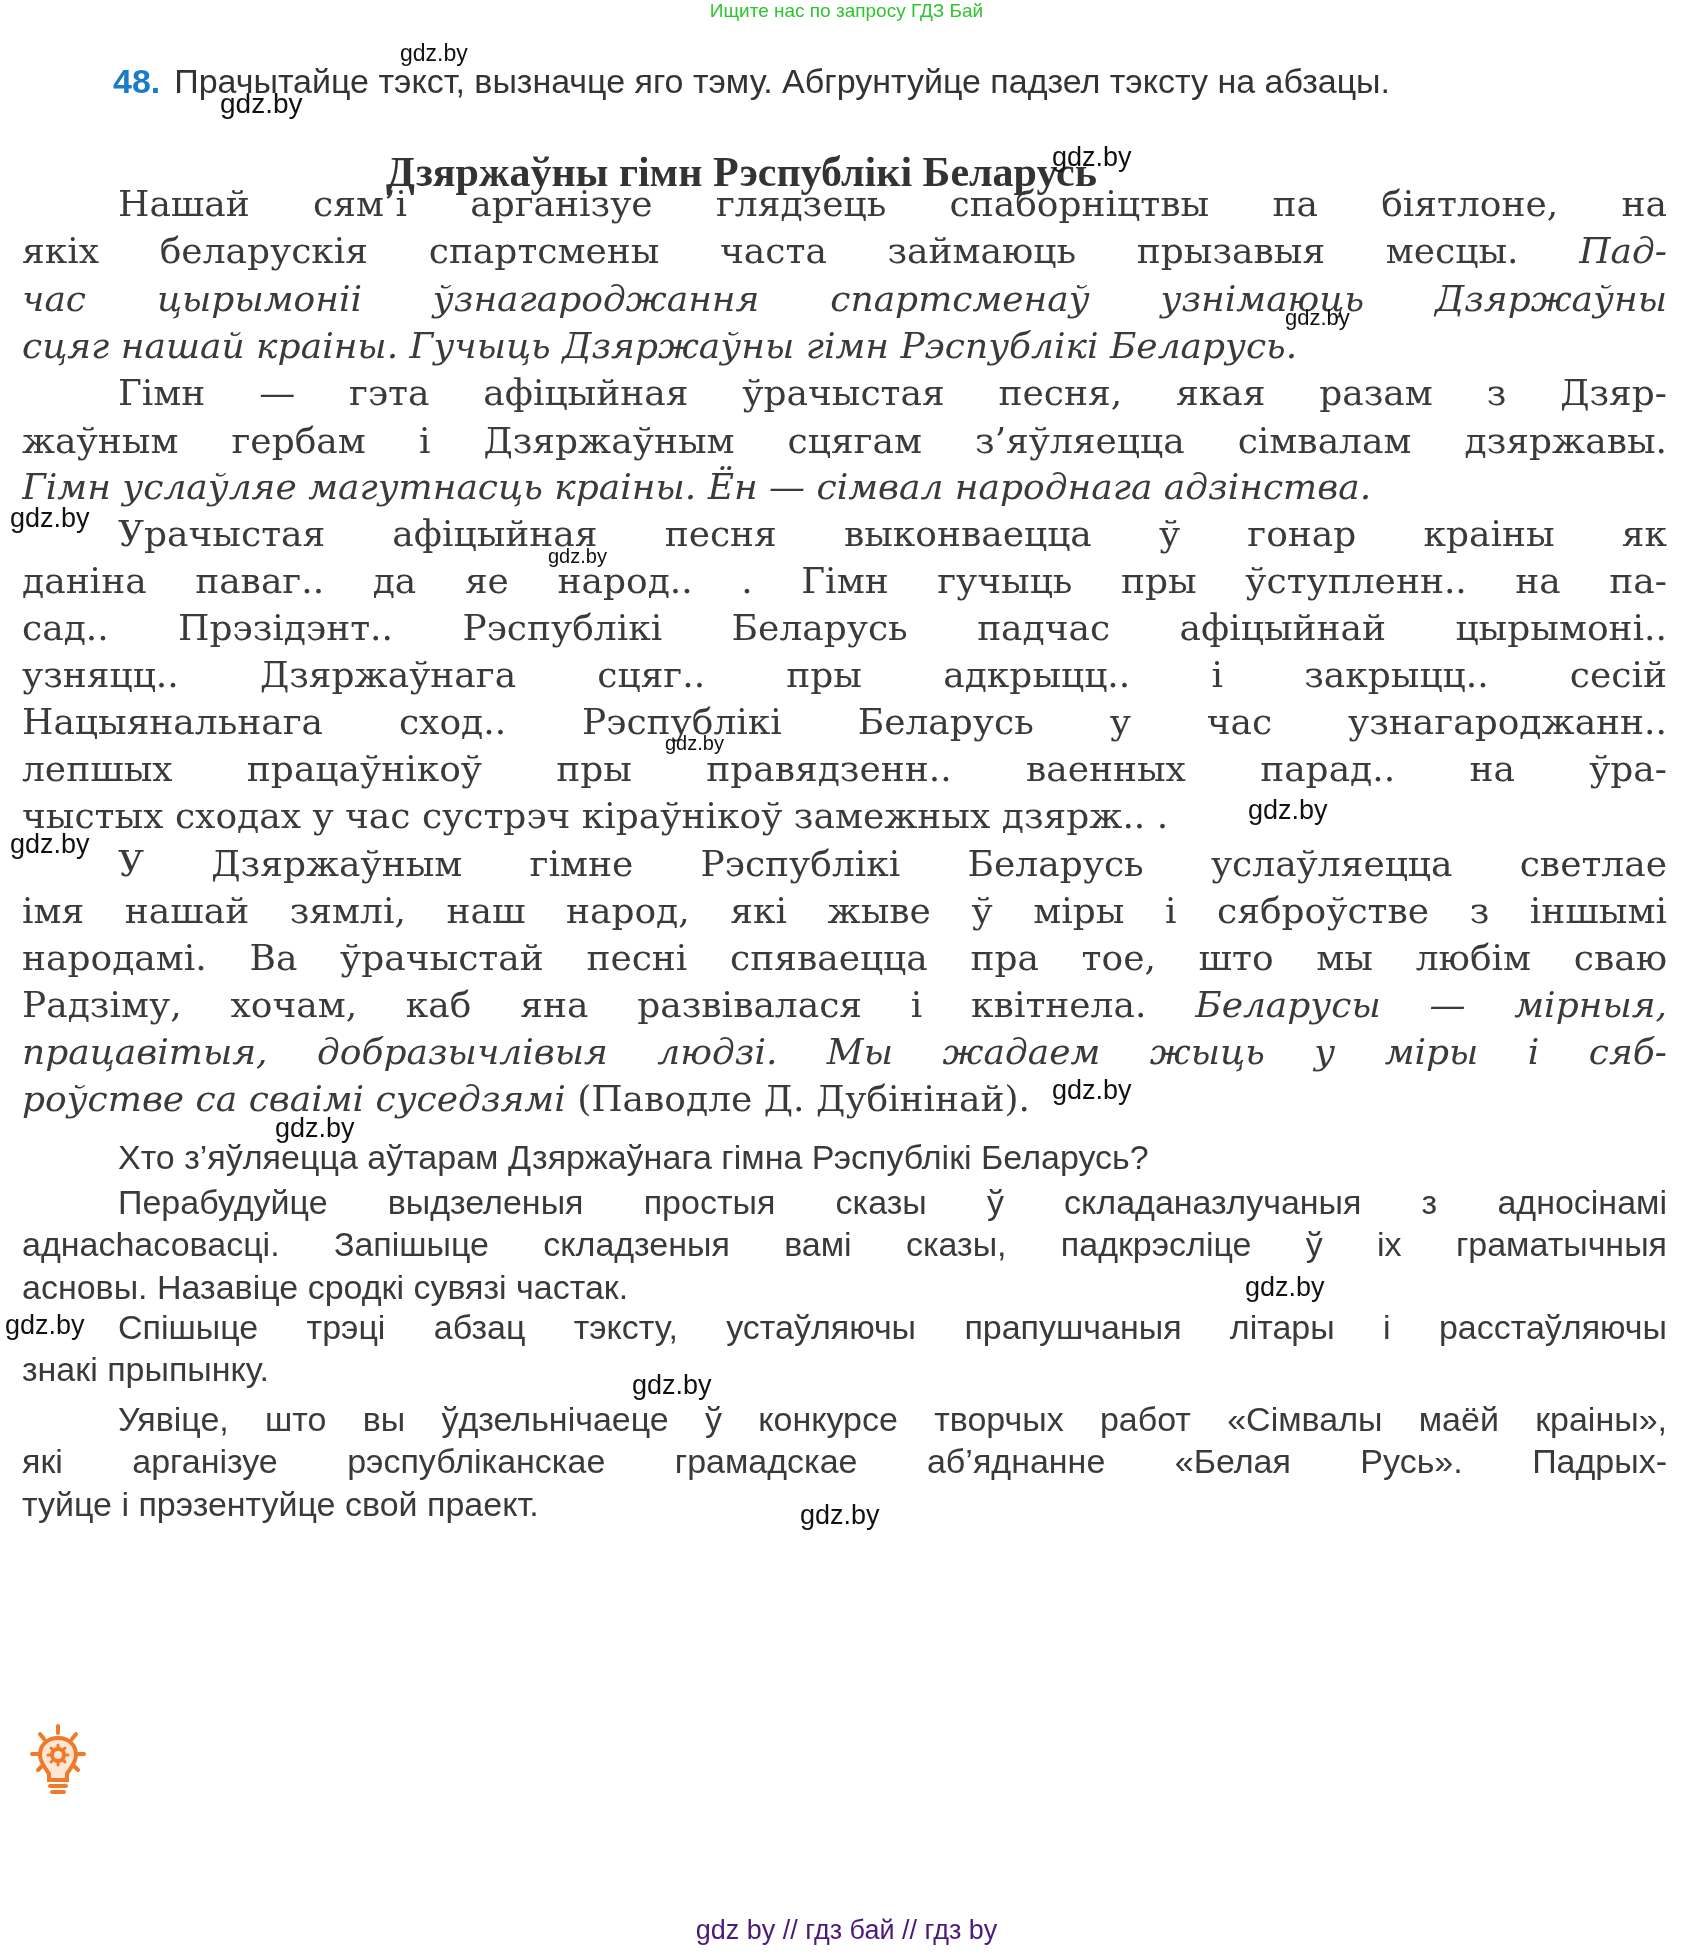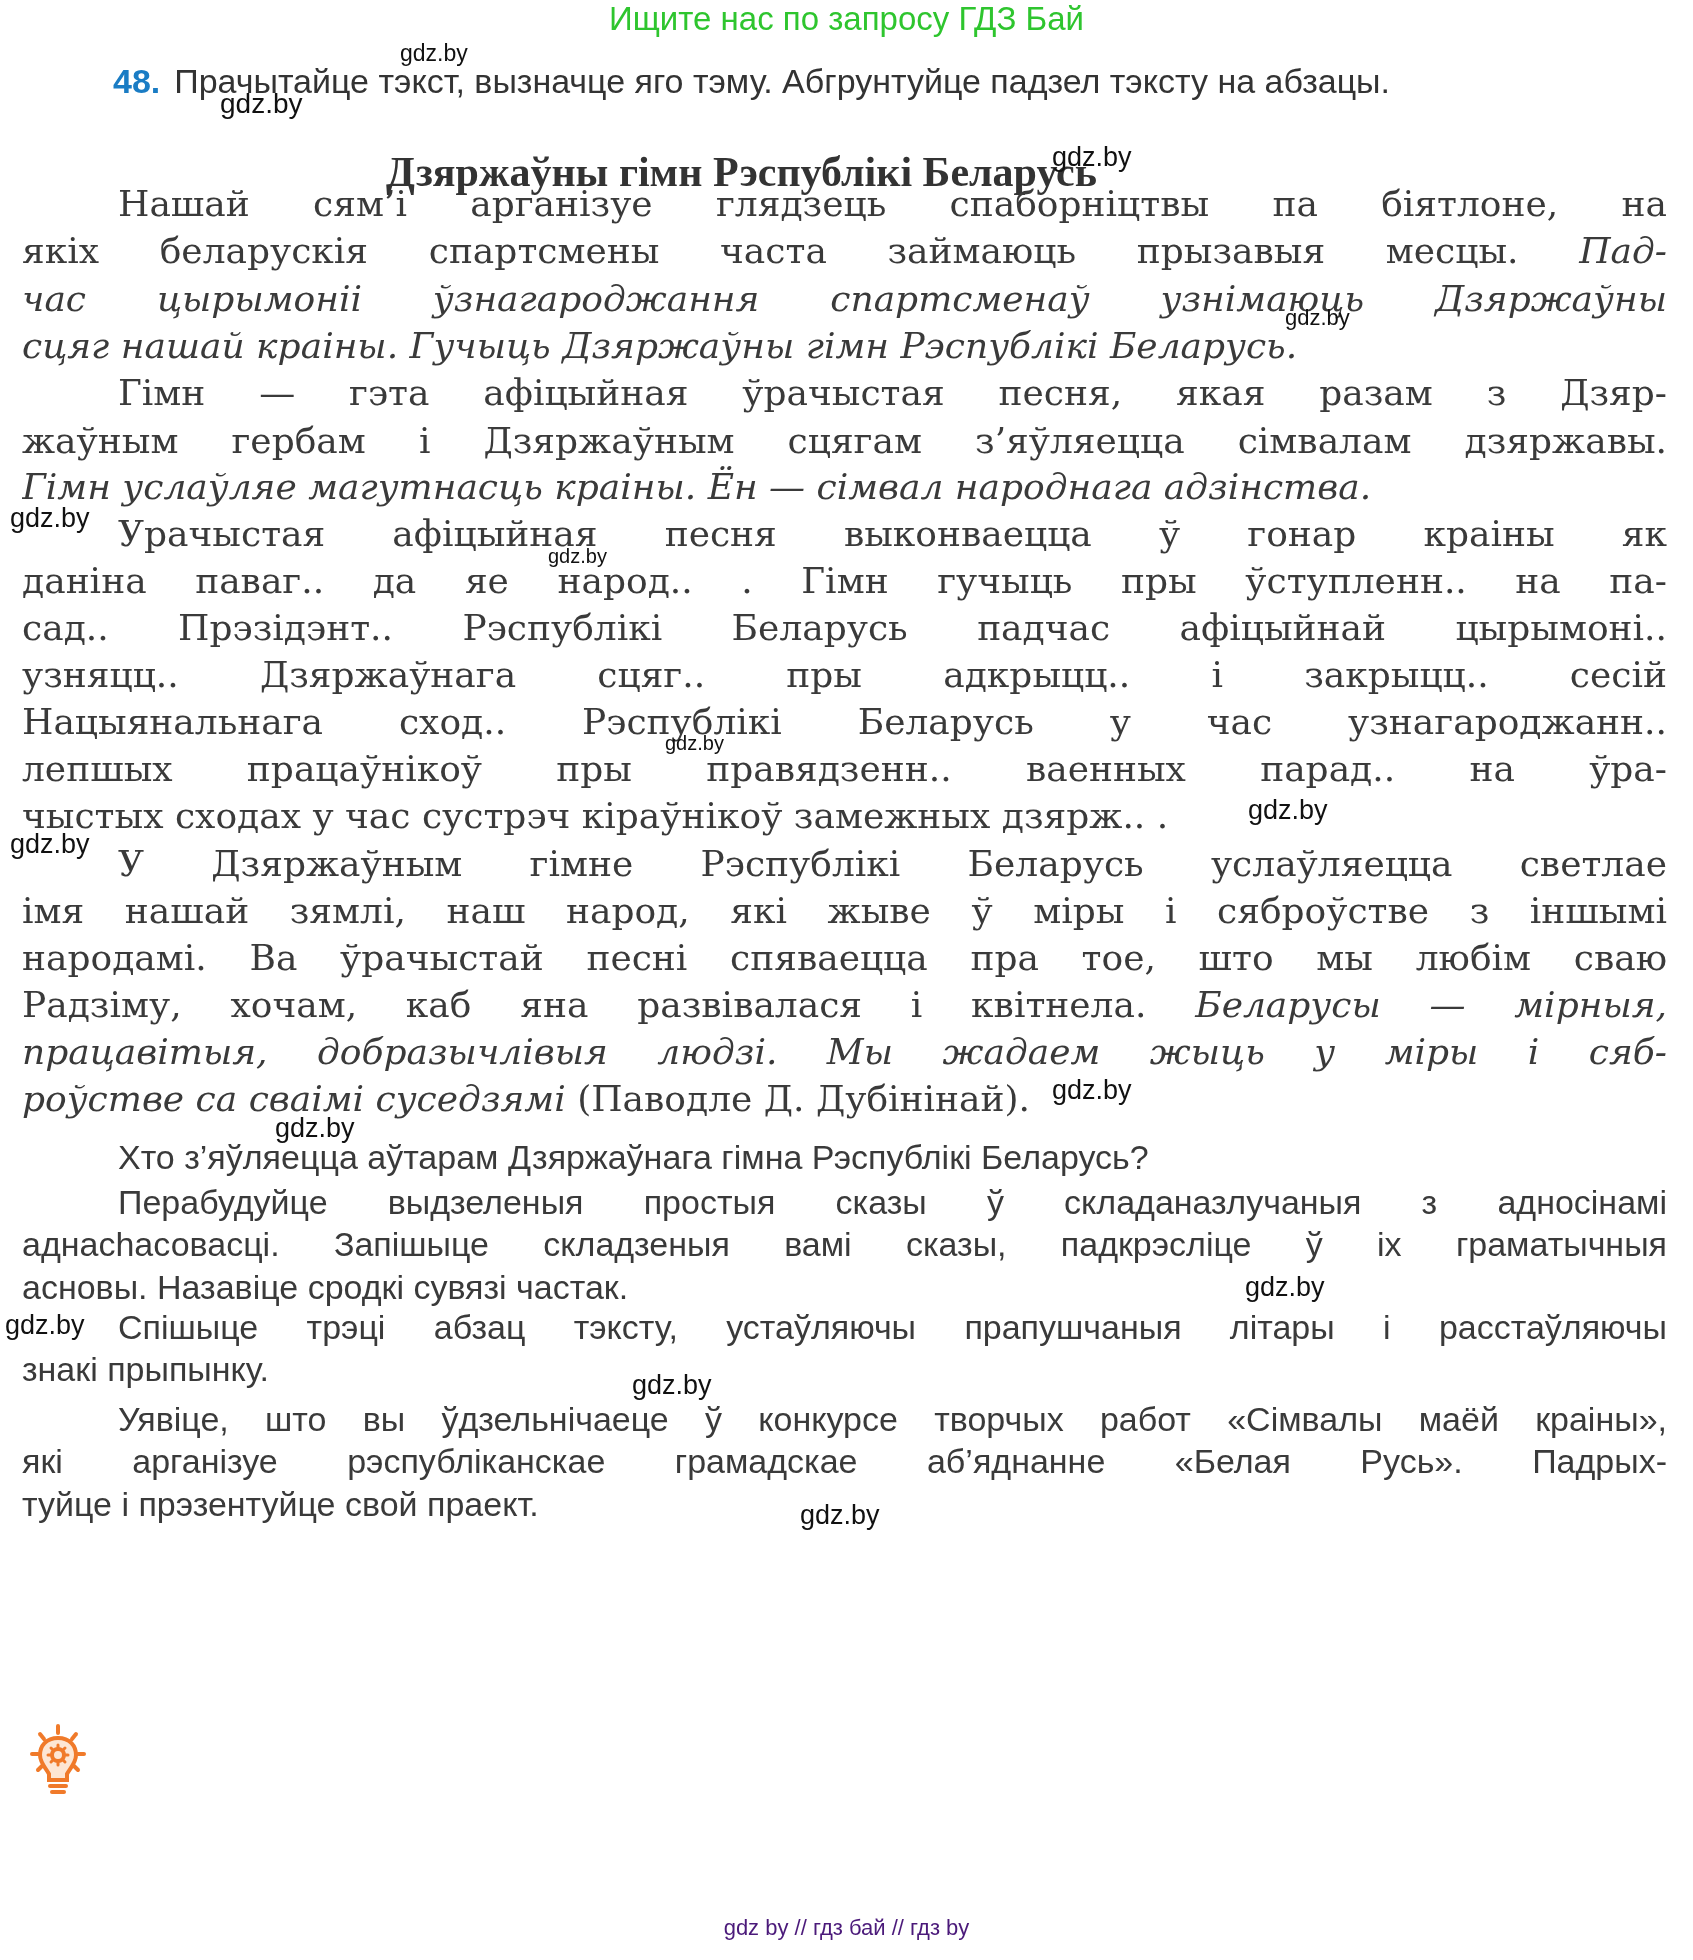--- a/index.html
+++ b/index.html
@@ -1,31 +1,31 @@
 <!DOCTYPE html>
 <html><head>
   <meta charset="utf-8">
   <style>
     html, body { margin: 0; padding: 0; background: #ffffff; }
     body { width: 1693px; height: 1960px; position: relative; overflow: hidden; color: #3a3a3a; }
     .abs { position: absolute; white-space: nowrap; }
-    .top-banner { left: 0; width: 1693px; top: 0; text-align: center; font-family: "Liberation Sans", sans-serif; font-size: 33px; color: #2ec52e; }
+    .top-banner { left: 0; width: 1693px; top: 0; text-align: center; font-family: "Liberation Sans", sans-serif; font-size: 19px; color: #2ec52e; }
     .wm { font-family: "Liberation Sans", sans-serif; font-size: 23px; color: #111; }
     .task-line { left: 113px; top: 62px; font-family: "Liberation Sans", sans-serif; font-size: 34px; color: #333; }
     .task-num { color: #1a7cc4; font-weight: bold; margin-right: 14px; }
     .title { left: 0; width: 1483px; top: 148px; text-align: center; font-family: "Liberation Serif", serif; font-weight: bold; font-size: 42px; color: #333; }
     .serif-line { left: 22px; width: 1645px; font-family: "DejaVu Serif", "Liberation Serif", serif; font-size: 36px; color: #3a3a3a; text-align: justify; text-align-last: justify; white-space: nowrap; overflow: hidden; }
     .serif-line.last { text-align-last: left; }
     .serif-line.indent { padding-left: 96px; width: 1549px; }
     .it { font-style: italic; }
     .sans-line { left: 22px; width: 1645px; font-family: "Liberation Sans", sans-serif; font-size: 34px; color: #3a3a3a; text-align: justify; text-align-last: justify; white-space: nowrap; }
     .sans-line.last { text-align-last: left; }
     .sans-line.indent { padding-left: 96px; width: 1549px; }
     .bulb { left: 30px; top: 1724px; width: 56px; height: 92px; }
-    .footer { left: 0; width: 1693px; top: 1915px; text-align: center; font-family: "Liberation Sans", sans-serif; font-size: 22px; color: #4b1a7a; }
+    .footer { left: 0; width: 1693px; top: 1915px; text-align: center; font-family: "Liberation Sans", sans-serif; font-size: 27px; color: #4b1a7a; }
   </style>
 </head>
 <body>
 
 <div class="abs top-banner">Ищите нас по запросу ГДЗ Бай</div>
 
 <div class="abs wm" style="left:400px;top:40px;">gdz.by</div>
 <div class="abs task-line">
   <span class="task-num">48.</span><span>Прачытайце тэкст, вызначце яго тэму. Абгрунтуйце падзел тэксту на абзацы.</span>
 </div>

